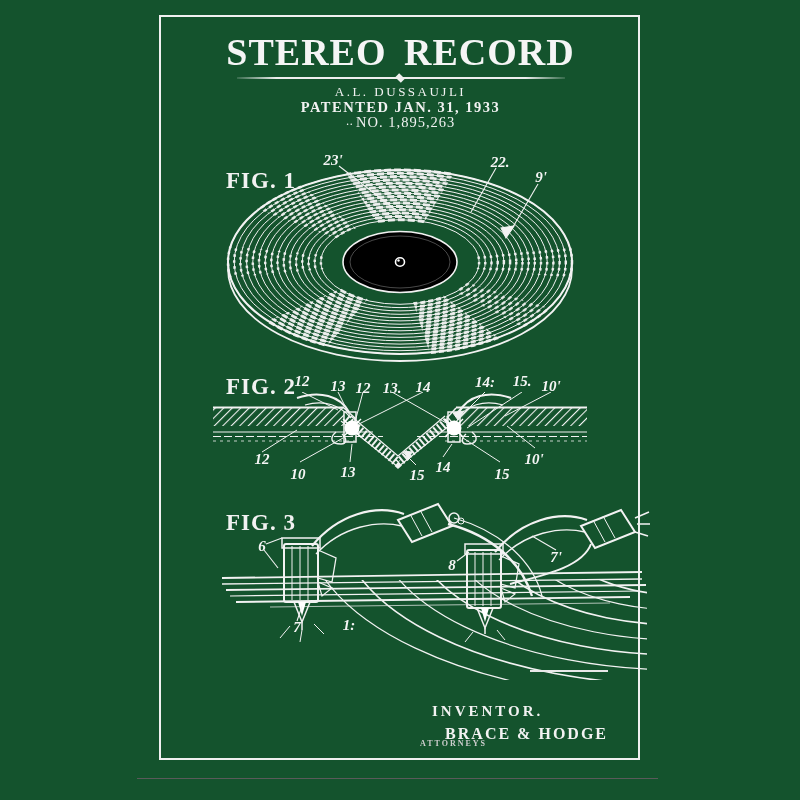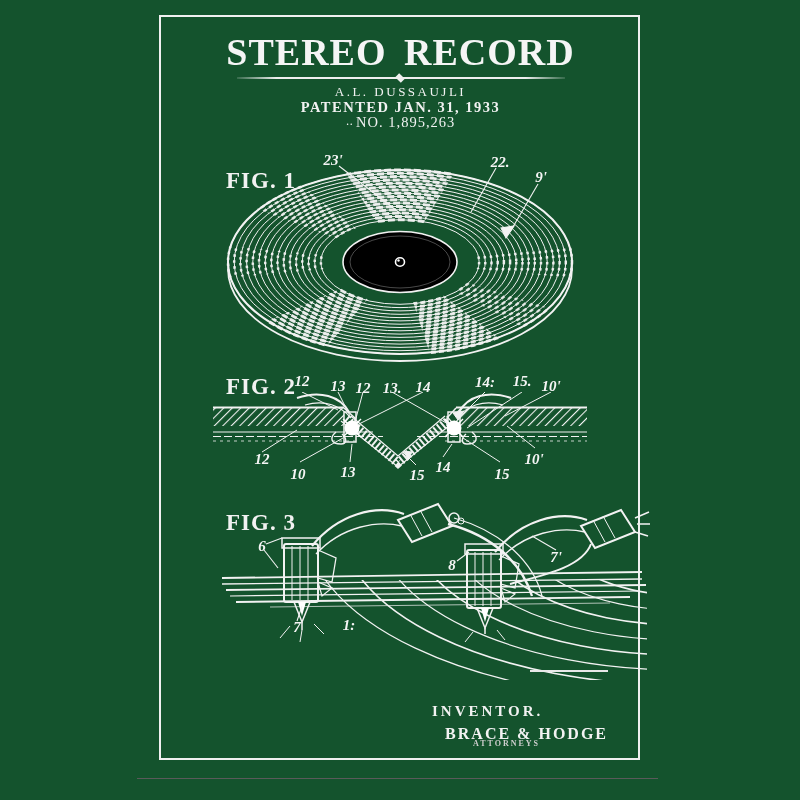--- a/index.html
+++ b/index.html
@@ -29,21 +29,21 @@
   .callout{position:absolute;transform:translate(-50%,-50%);
          font-style:italic;font-weight:700;font-size:15px;color:#f5f5f5;white-space:nowrap;}
   svg{position:absolute;overflow:hidden;}
   .sig-line{position:absolute;left:530px;top:670px;width:78px;height:1.5px;background:#e8e8e8;}
   .signature{position:absolute;left:420px;top:674px;width:188px;text-align:right;
          font-style:italic;font-weight:700;font-size:23px;letter-spacing:1px;color:#f5f5f5;}
   .inventor-label{position:absolute;left:432px;top:703px;width:188px;text-align:left;
          font-weight:700;font-size:15px;letter-spacing:3px;}
   .firm{position:absolute;left:420px;top:725px;width:188px;text-align:right;
          font-weight:700;font-size:16px;letter-spacing:2px;}
-  .attorneys{position:absolute;left:420px;top:739px;width:173px;text-align:center;
+  .attorneys{position:absolute;left:420px;top:739px;width:173px;text-align:left;
          font-weight:700;font-size:8px;letter-spacing:2px;color:#cfcfcf;}
 </style>
 </head>
 <body>
 
 <div class="poster">
 
   <div class="frame"></div>
   <div class="faint-bottom-line"></div>
 

